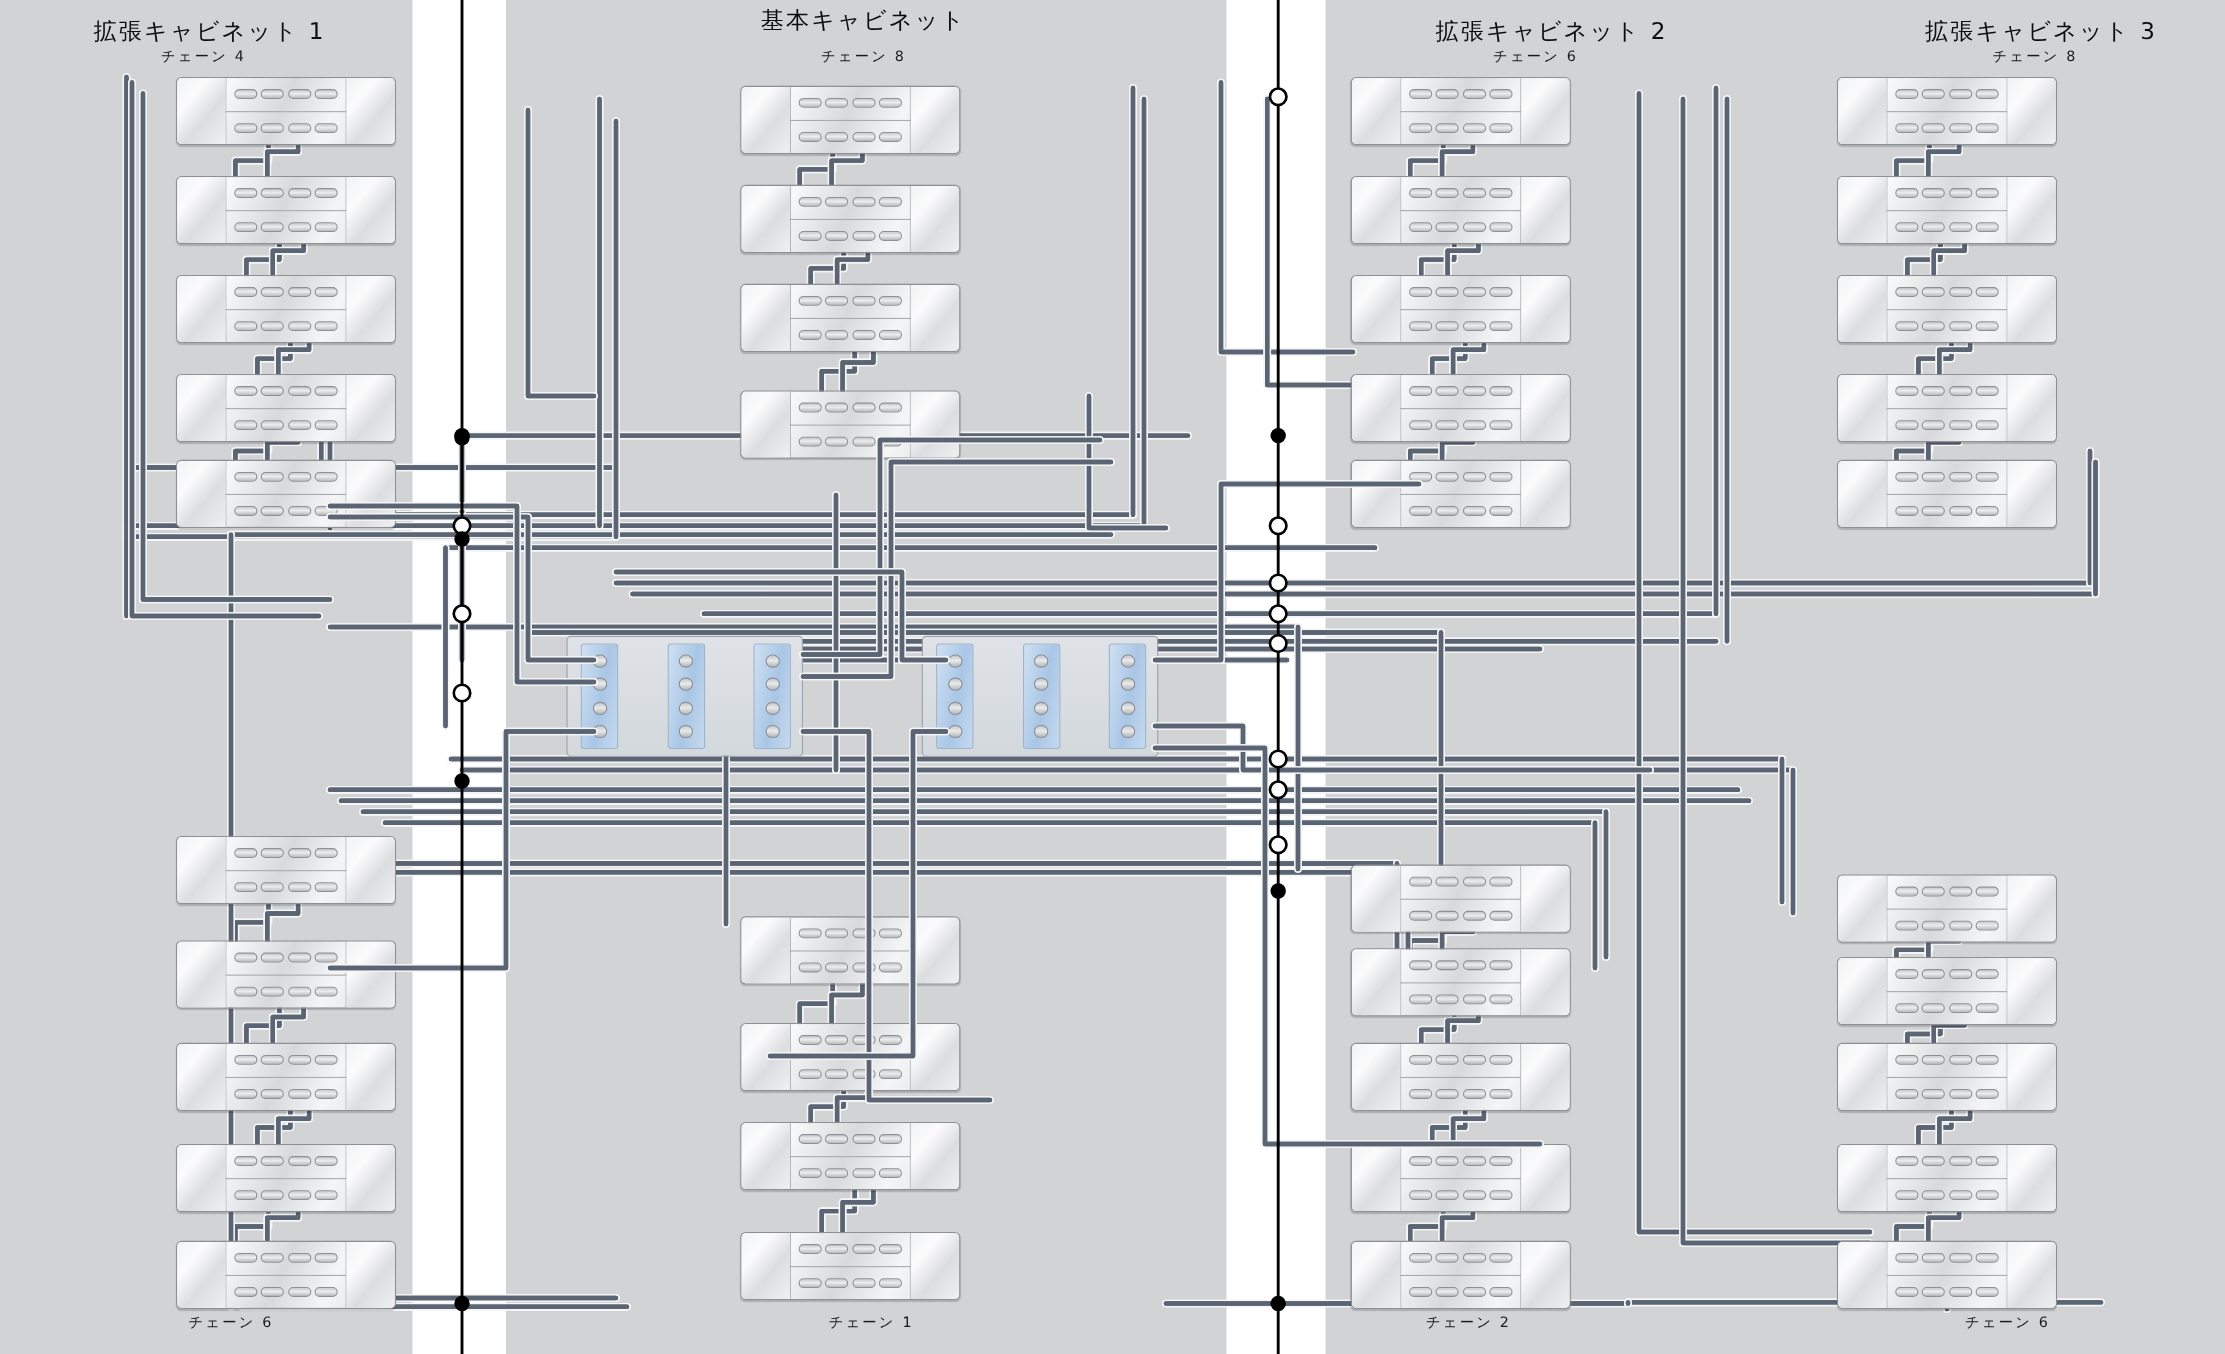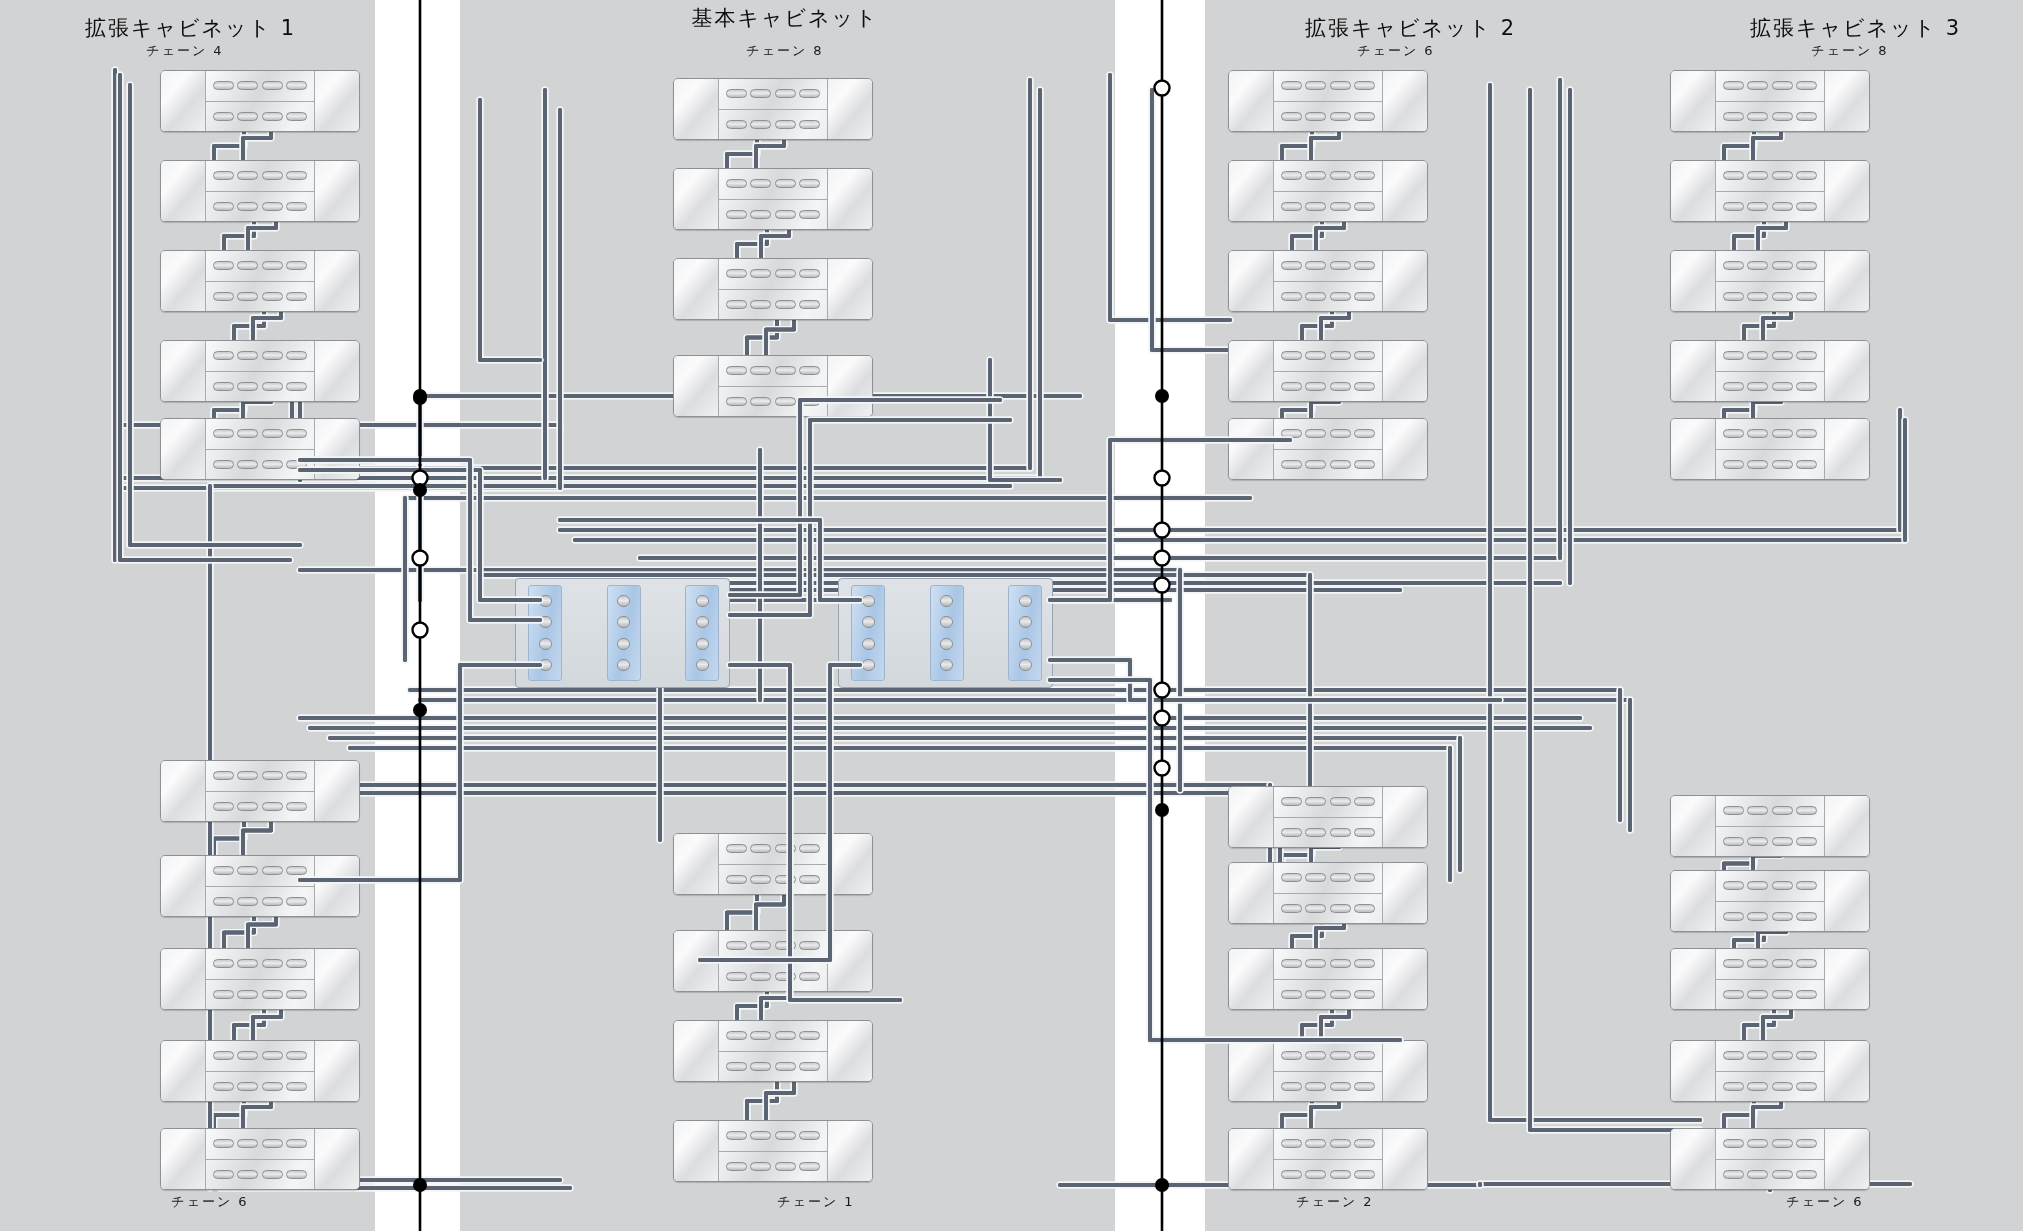--- a/index.html
+++ b/index.html
@@ -71,21 +71,21 @@
   <div class="cab-title" style="left:85px;top:14px;width:200px;">拡張キャビネット 1</div>
   <div class="cab-sub" style="left:85px;top:42px;width:200px;">チェーン 4</div>
   <div class="cab-title" style="left:685px;top:4px;width:200px;">基本キャビネット</div>
   <div class="cab-sub" style="left:685px;top:42px;width:200px;">チェーン 8</div>
   <div class="cab-title" style="left:1305px;top:14px;width:200px;">拡張キャビネット 2</div>
   <div class="cab-sub" style="left:1296px;top:42px;width:200px;">チェーン 6</div>
   <div class="cab-title" style="left:1750px;top:14px;width:200px;">拡張キャビネット 3</div>
   <div class="cab-sub" style="left:1750px;top:42px;width:200px;">チェーン 8</div>
 
   <div class="chain-bottom" style="left:130px;top:1193px;width:160px;">チェーン 6</div>
-  <div class="chain-bottom" style="left:736px;top:1193px;width:160px;">チェーン 1</div>
+  <div class="chain-bottom" style="left:712px;top:1193px;width:160px;">チェーン 1</div>
   <div class="chain-bottom" style="left:1255px;top:1193px;width:160px;">チェーン 2</div>
   <div class="chain-bottom" style="left:1745px;top:1193px;width:160px;">チェーン 6</div>
 
   <svg class="cab-svg" viewBox="0 0 2023 1231">
     <g id="cables-back">
         <path d="M 244 118 L 244 146 L 214 146 L 214 176" class="cable-o"></path>
         <path d="M 244 118 L 244 146 L 214 146 L 214 176" class="cable-o"></path>
         <path d="M 244 118 L 244 146 L 214 146 L 214 176" class="cable-i"></path>
         <path d="M 244 118 L 244 146 L 214 146 L 214 176" class="cable-i"></path>
         <path d="M 271 100 L 271 138 L 243 138 L 243 194" class="cable-o"></path>

